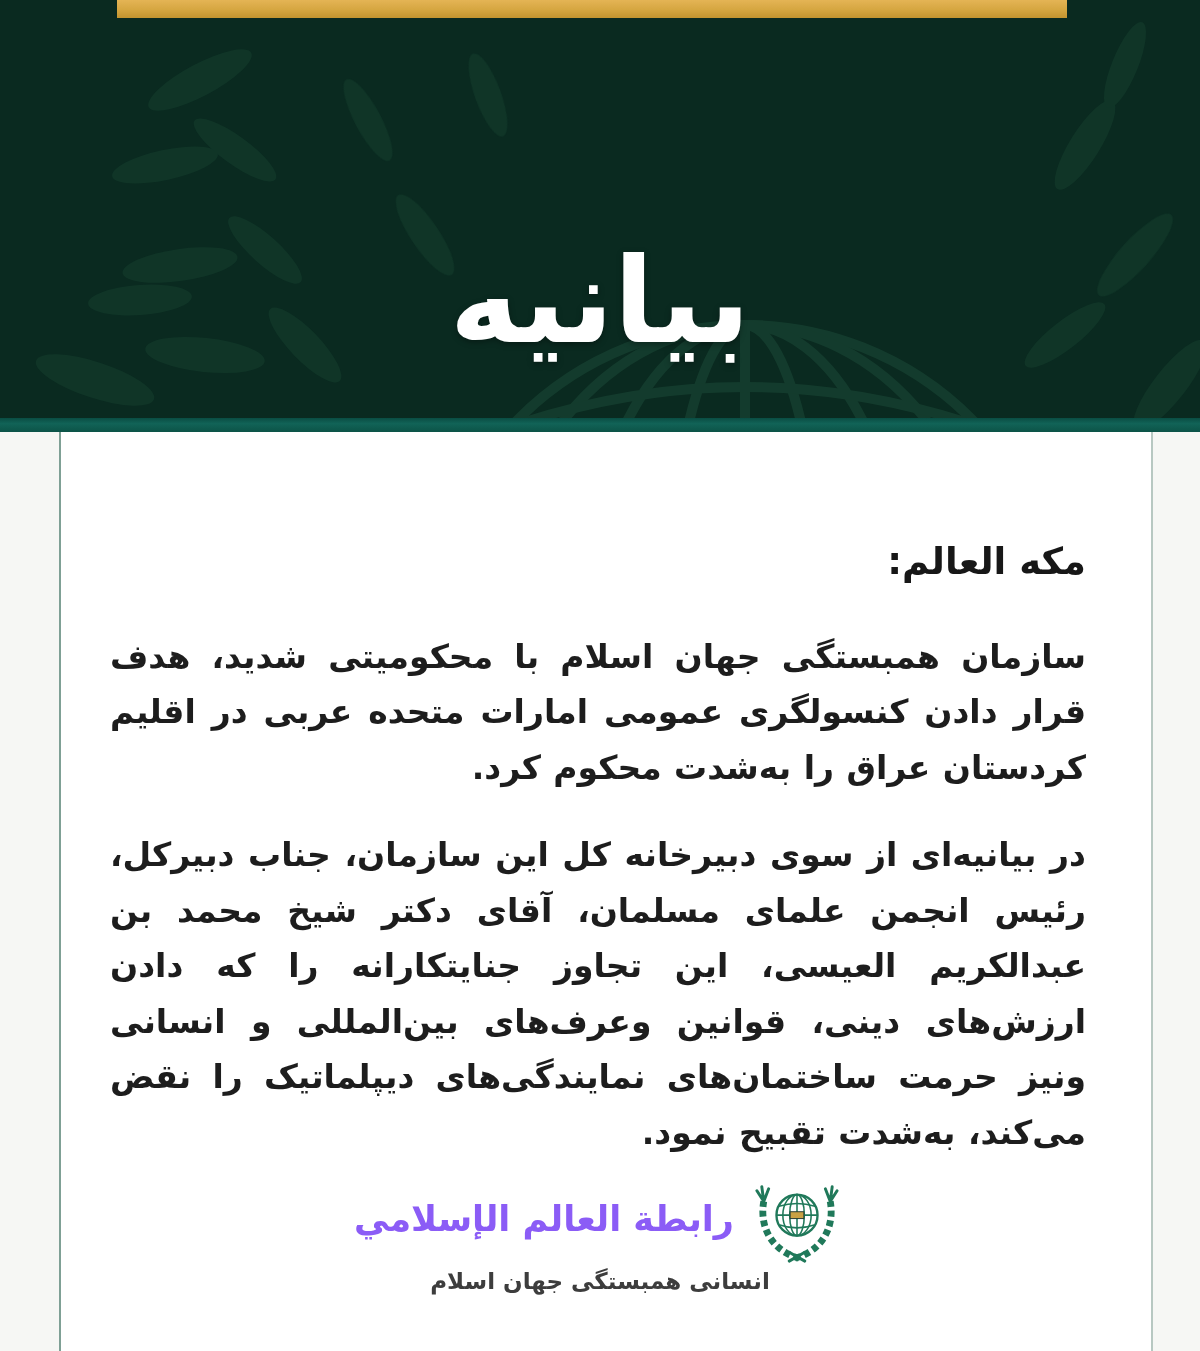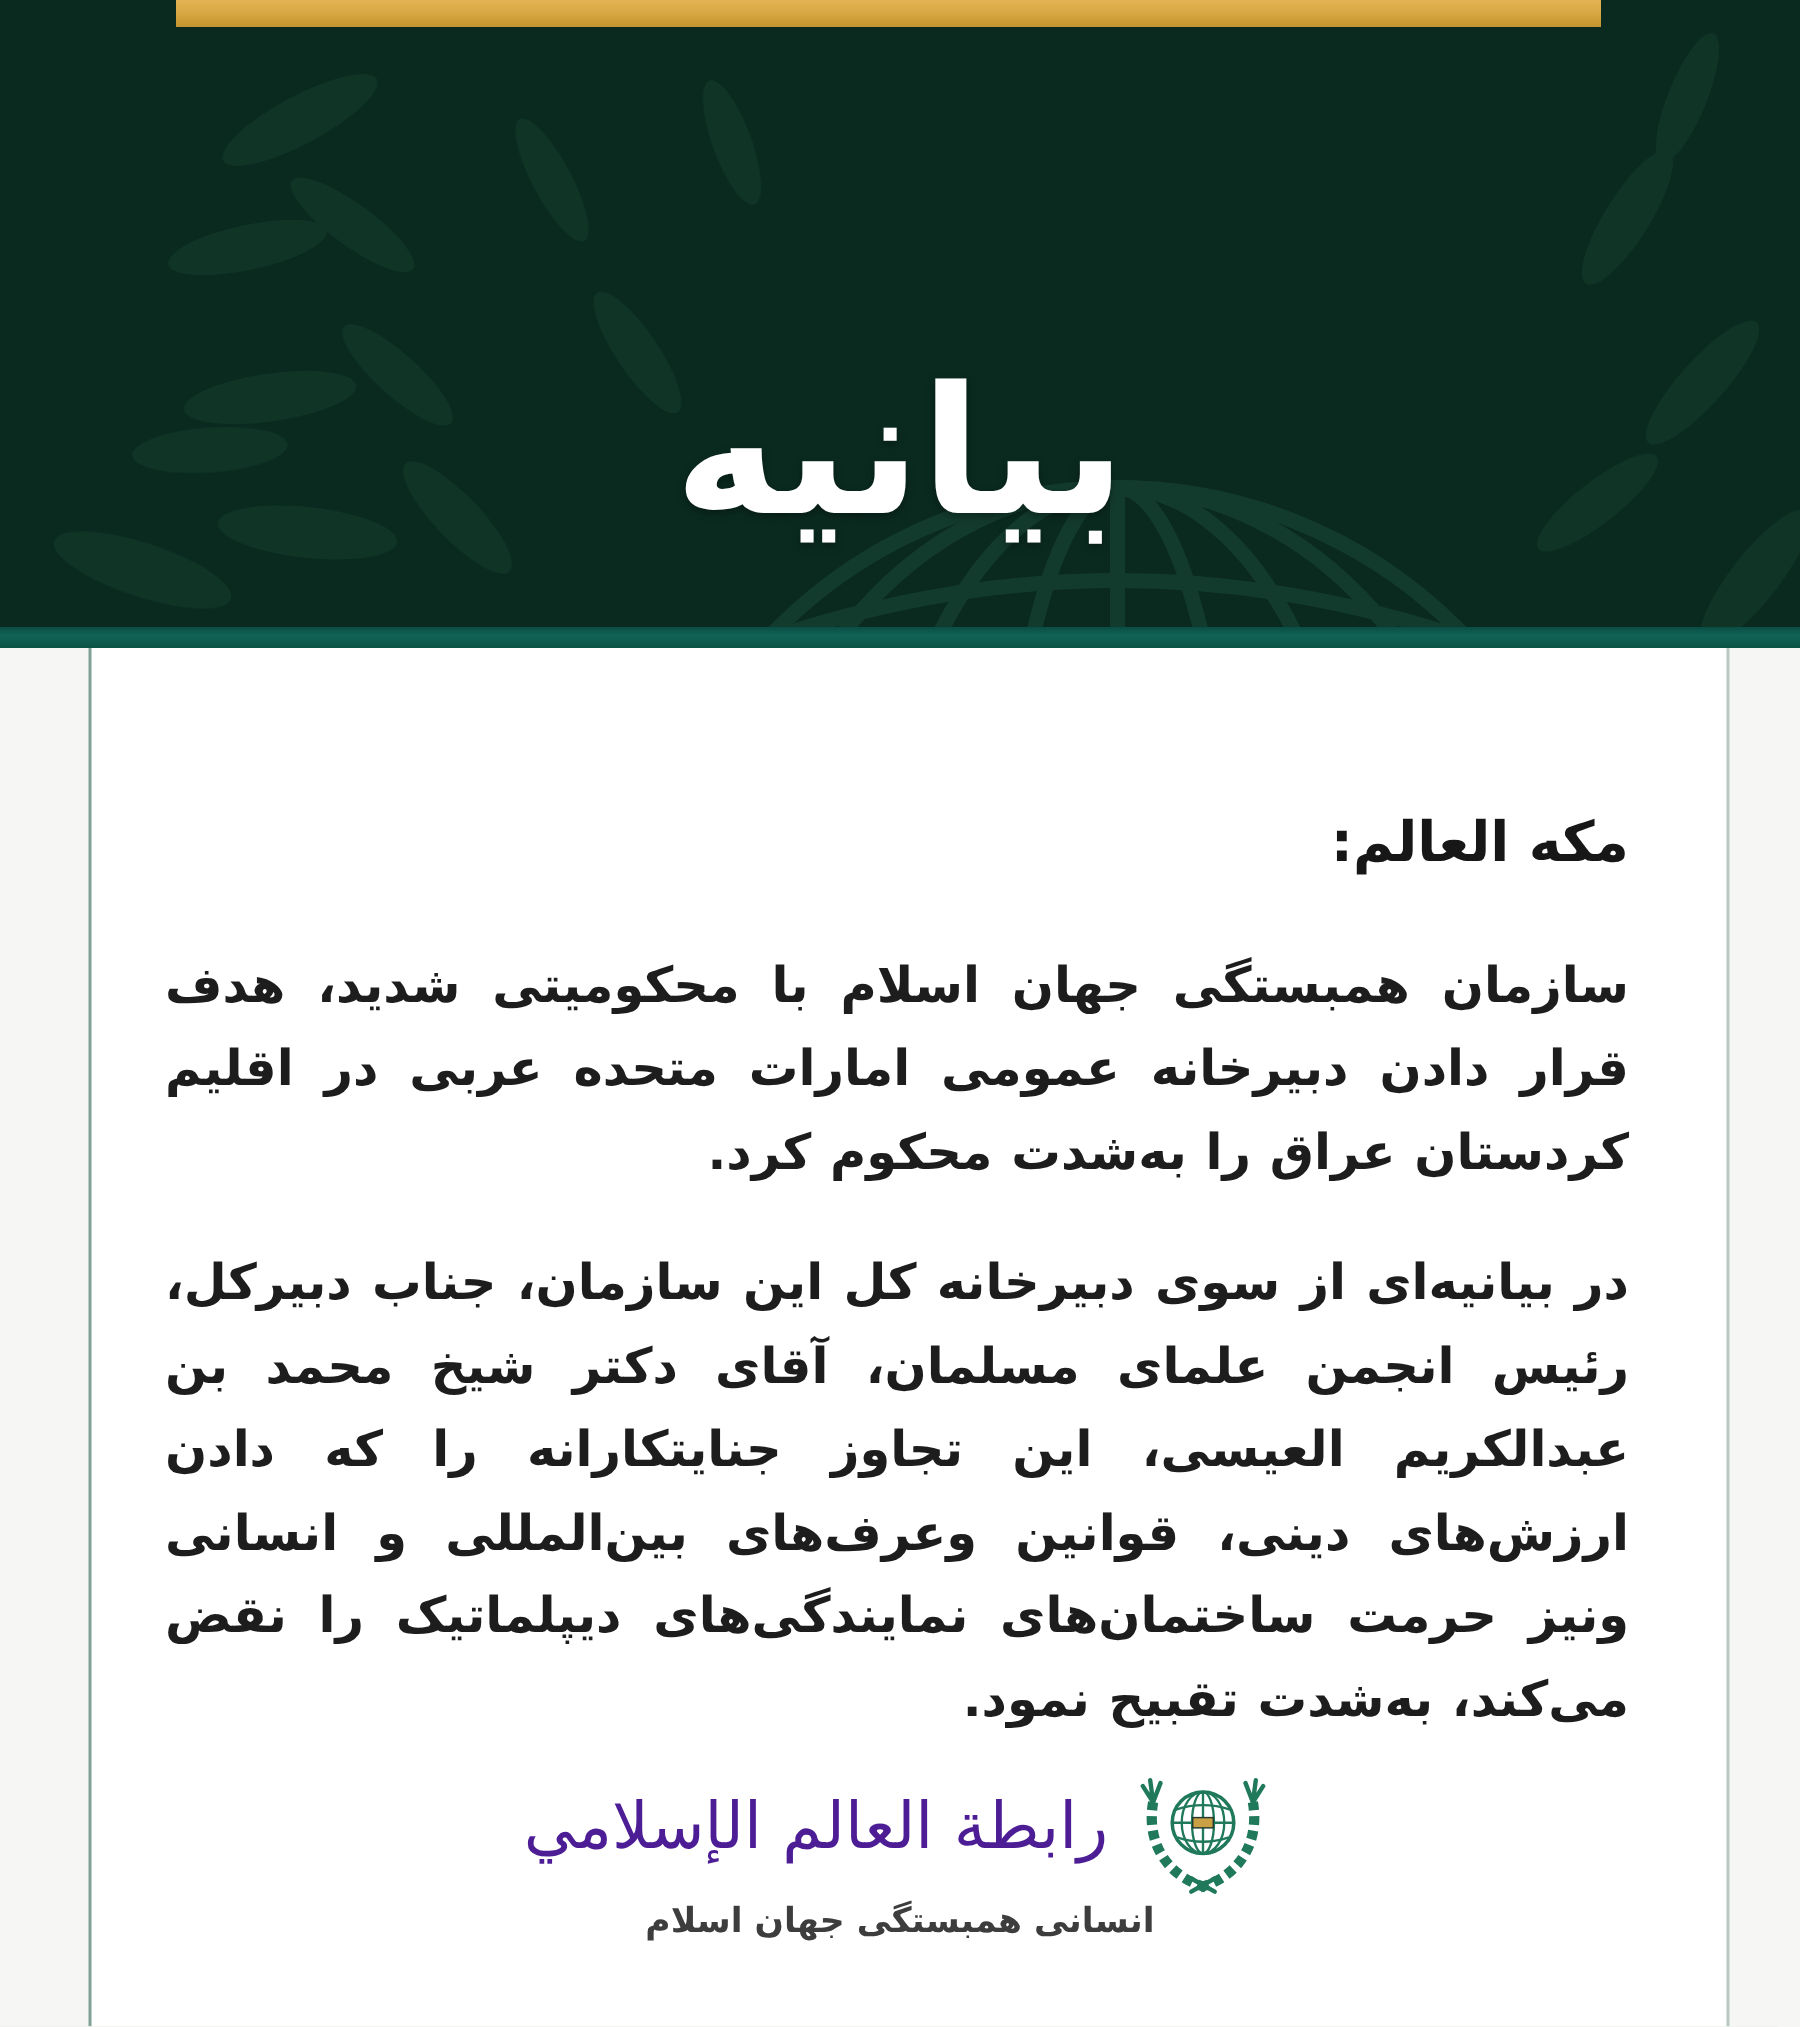--- a/index.html
+++ b/index.html
@@ -61,21 +61,21 @@
     margin-bottom:32px;
   }
 
   
   .logo-block{
     position:absolute; left:0; top:1178px; width:1200px;
     display:flex; flex-direction:column; align-items:center;
   }
   .logo-row{ display:flex; align-items:center; gap:14px; }
   .logo-calligraphy{
-    direction:rtl; font-size:43px; font-weight:normal; color:#4c1d95;
+    direction:rtl; font-size:35px; font-weight:bold; color:#8b5cf6;
     letter-spacing:-1px; line-height:1.1; padding-bottom:6px;
   }
   .logo-emblem{ width:98px; height:88px; display:block; }
   .logo-subtitle{
     direction:rtl; font-size:23px; font-weight:bold; color:#3d3d3d;
     margin-top:2px; letter-spacing:0;
   }
 </style>
 </head>
 <body>
@@ -117,21 +117,21 @@
     <div class="gold-bar"></div>
     <div class="page-title">بیانیه</div>
   </div>
 
   <div class="teal-bar"></div>
 
   <div class="body-area">
     <div class="card"></div>
     <div class="content">
       <div class="location-heading">مکه العالم:</div>
-      <p class="statement-paragraph">سازمان همبستگی جهان اسلام با محکومیتی شدید، هدف قرار دادن دبیرخانه عمومی امارات متحده عربی در اقلیم کردستان عراق را به‌شدت محکوم کرد.</p>
+      <p class="statement-paragraph">سازمان همبستگی جهان اسلام با محکومیتی شدید، هدف قرار دادن کنسولگری عمومی امارات متحده عربی در اقلیم کردستان عراق را به‌شدت محکوم کرد.</p>
       <p class="statement-paragraph">در بیانیه‌ای از سوی دبیرخانه کل این سازمان، جناب دبیرکل، رئیس انجمن علمای مسلمان، آقای دکتر شیخ محمد بن عبدالکریم العیسی، این تجاوز جنایتکارانه را که دادن ارزش‌های دینی، قوانین وعرف‌های بین‌المللی و انسانی ونیز حرمت ساختمان‌های نمایندگی‌های دیپلماتیک را نقض می‌کند، به‌شدت تقبیح نمود.</p>
     </div>
   </div>
 
   <div class="logo-block">
     <div class="logo-row">
       <div class="logo-calligraphy">رابطة العالم الإسلامي</div>
       <svg class="logo-emblem" viewBox="0 0 100 90" aria-hidden="true">
 
         <g fill="none" stroke="#20795a" stroke-width="7" stroke-dasharray="6 4">

